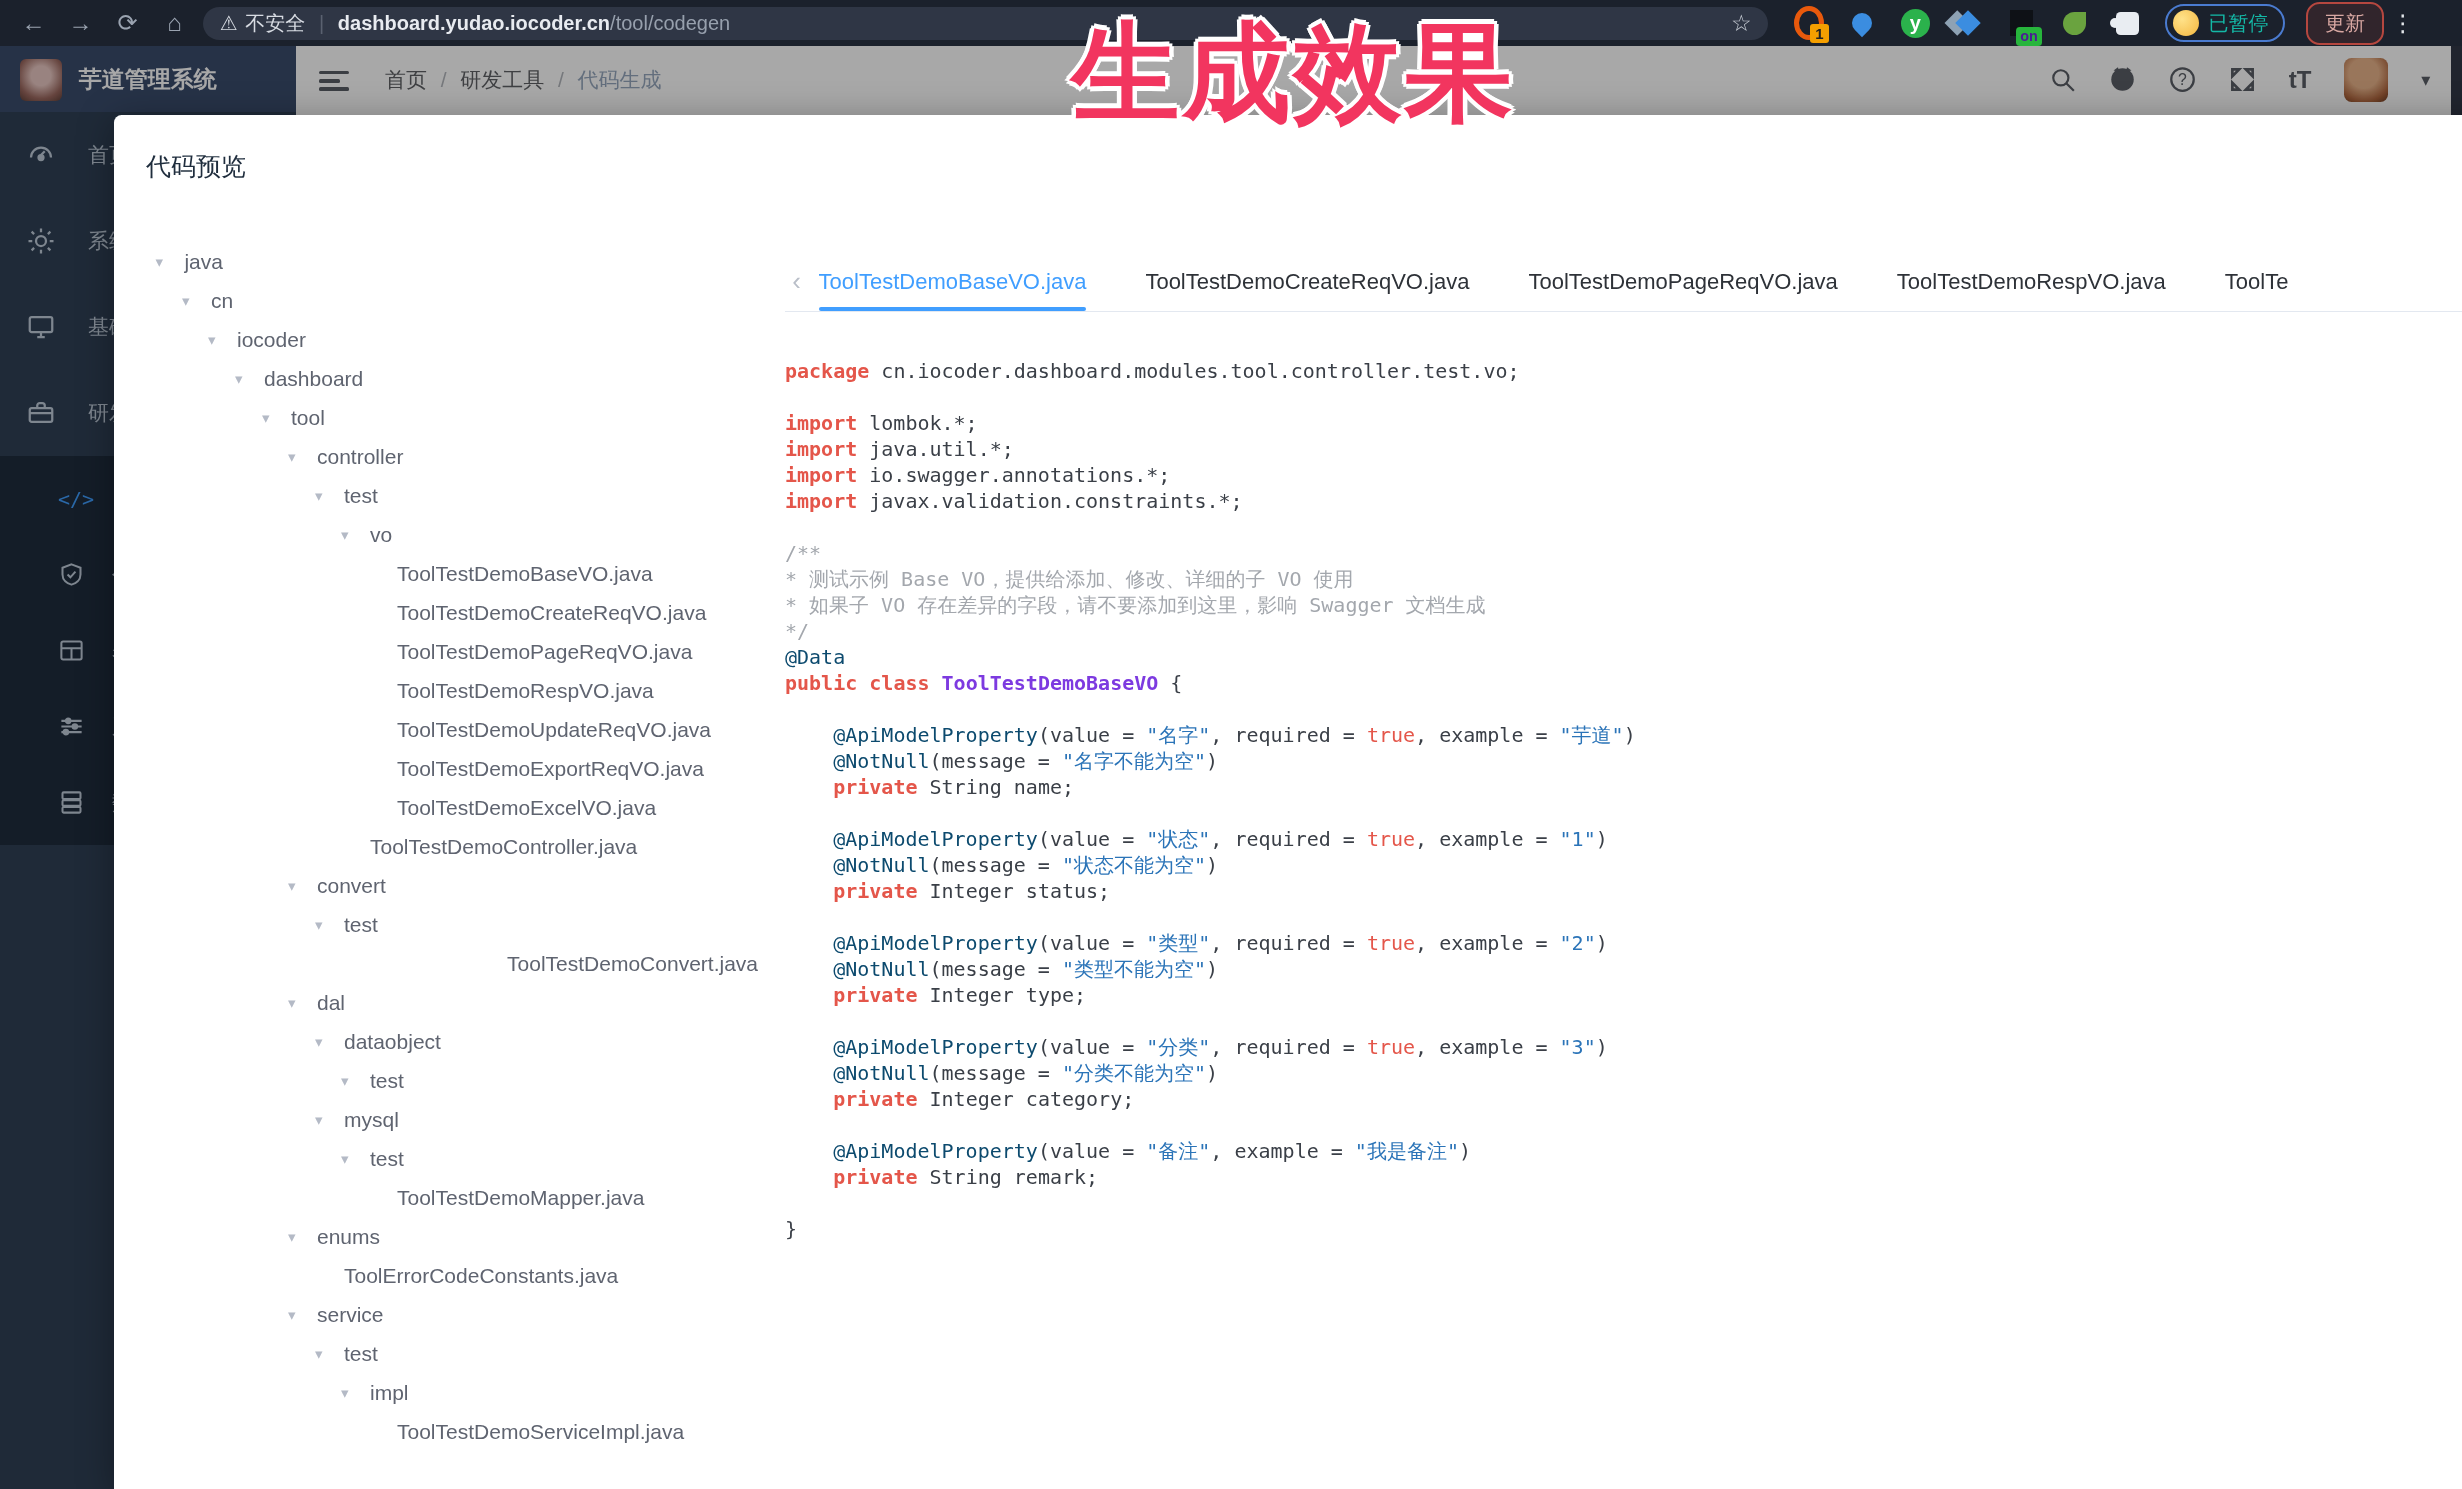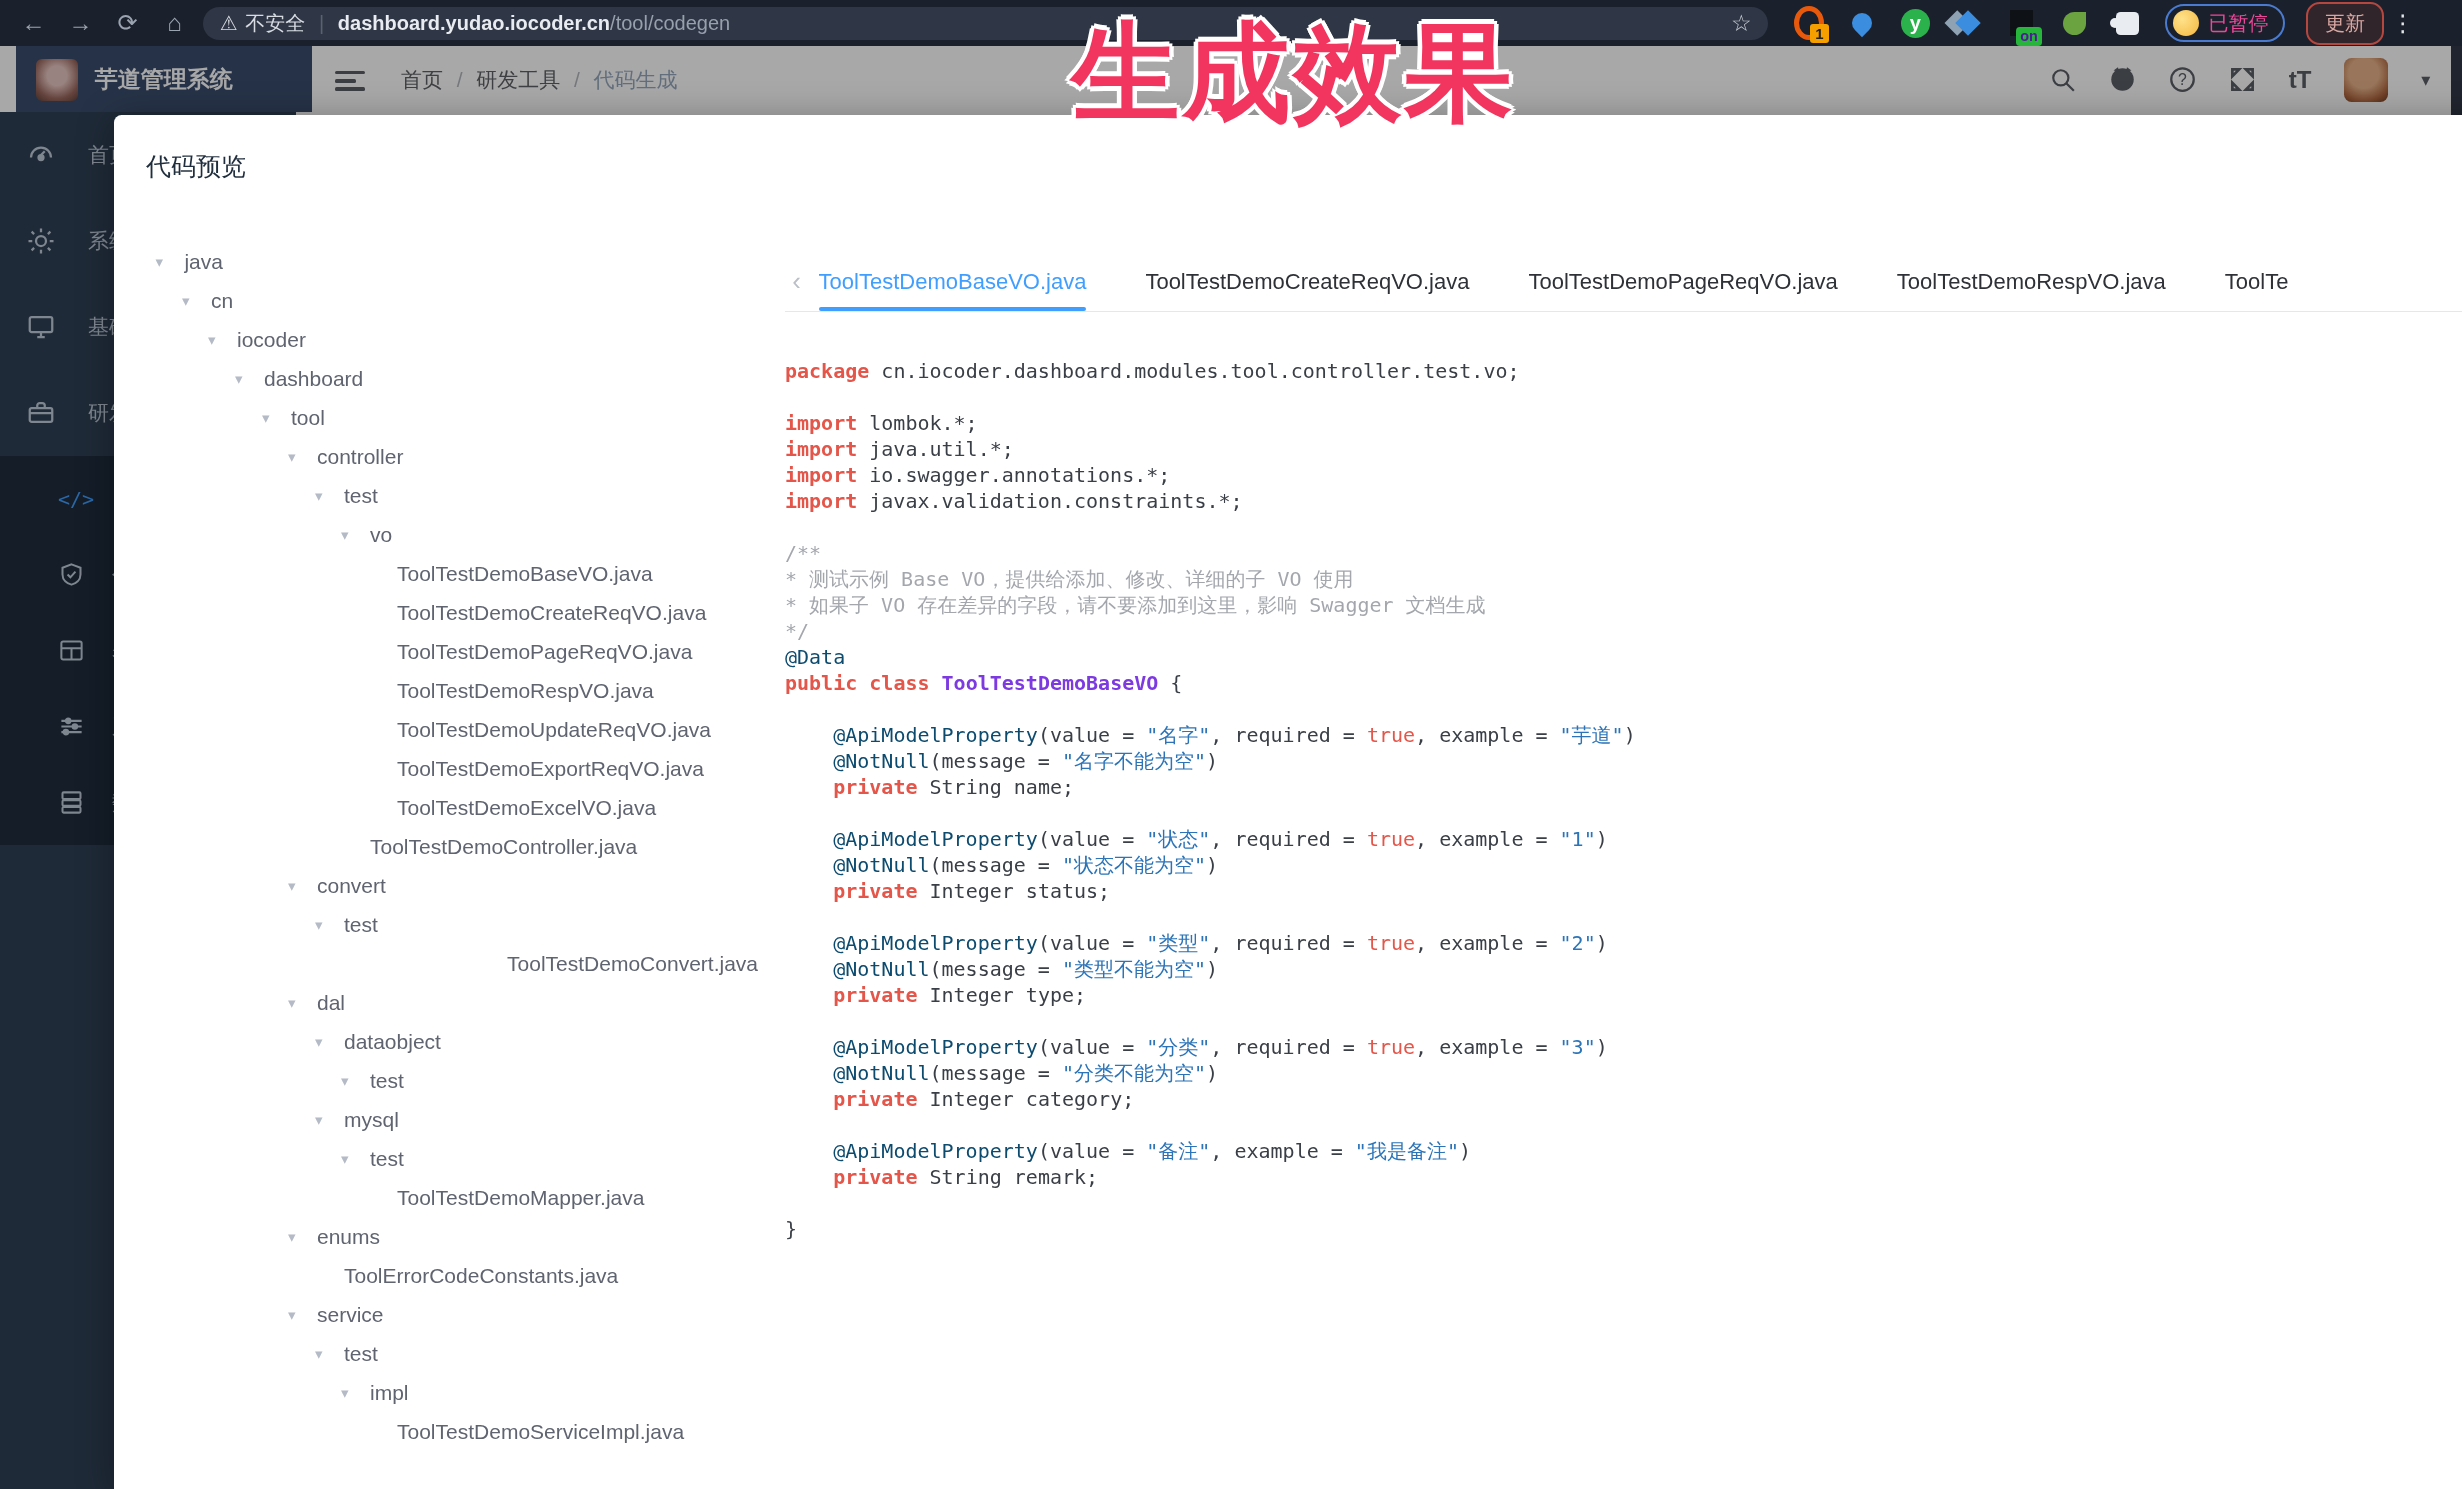--- a/index.html
+++ b/index.html
@@ -28,28 +28,28 @@
               font-weight:bold;display:flex;align-items:center;justify-content:center;}
   .diam-blue{width:18px;height:18px;background:#3b8de0;transform:rotate(45deg);box-shadow:-7.6px 7.6px 0 #8ea2b4;}
   .lines-ic{width:23px;height:18px;border-top:4.6px solid #0e1116;border-bottom:4.6px solid #0e1116;
             box-shadow:0 -9px 0 -4.6px #0e1116 inset;position:relative;background:#0e1116;background-clip:content-box;}
   .badge-on{position:absolute;right:-6px;bottom:-7.6px;background:#27b53c;color:#4c1d95;font-size:14.4px;
             padding:1.5px 4.6px;border-radius:3.8px;font-weight:bold;}
   .sprout{width:23px;height:23px;background:#6aa33f;border-radius:50% 0 50% 50%;}
   .puzzle{width:23px;height:23px;background:#e9edf2;border-radius:4.6px;position:relative;}
   .puzzle::after{content:"";position:absolute;left:-6px;top:6px;width:10.6px;height:10.6px;border-radius:50%;background:#e9edf2;}
   .pill-paused{display:flex;align-items:center;gap:9px;border:2.3px solid #4a7bd0;border-radius:23px;
-               padding:3.8px 15px 3.8px 6px;color:#ec4899;font-size:20px;margin-left:23px;}
+               padding:3.8px 15px 3.8px 6px;color:#14b8a6;font-size:20px;margin-left:23px;}
   .emoji{width:26px;height:26px;border-radius:50%;background:radial-gradient(circle at 35% 35%,#ffe28a,#f4b73f);}
   .btn-update{border:2.3px solid #b5473f;border-radius:13.7px;color:#d8a7a2;background:rgba(180,60,50,.15);
               font-size:20px;padding:6px 16.7px;margin-left:21px;}
   .kebab{color:#e3e6ea;font-size:23px;margin:0 15px 0 7.6px;}
 
   
-  .app-header{position:absolute;top:46px;left:16px;right:10.6px;height:67px;background:#fff;z-index:1;}
+  .app-header{position:absolute;top:46px;left:0;right:10.6px;height:67px;background:#fff;z-index:1;}
   .logo-block{position:absolute;left:0;top:0;width:296px;height:67px;background:#3a4c6d;
               display:flex;align-items:center;padding-left:20px;gap:16.7px;box-sizing:border-box;}
   .logo-avatar{width:42px;height:42px;border-radius:6px;
                background:radial-gradient(circle at 50% 40%,#e8c7c2 0 30%,#9a675e 70%,#5f4038);}
   .logo-title{color:#fff;font-size:23px;font-weight:bold;white-space:nowrap;}
   .hamburger{position:absolute;left:319px;top:20px;width:30px;height:27px;}
   .hamburger span{display:block;height:3.8px;background:#5a5e66;margin:4.6px 0;border-radius:1.5px;}
   .hamburger span:nth-child(2){width:70%;}
   .breadcrumb{position:absolute;left:385px;top:0;height:67px;display:flex;align-items:center;
               font-size:21px;color:#606266;gap:13.7px;}

